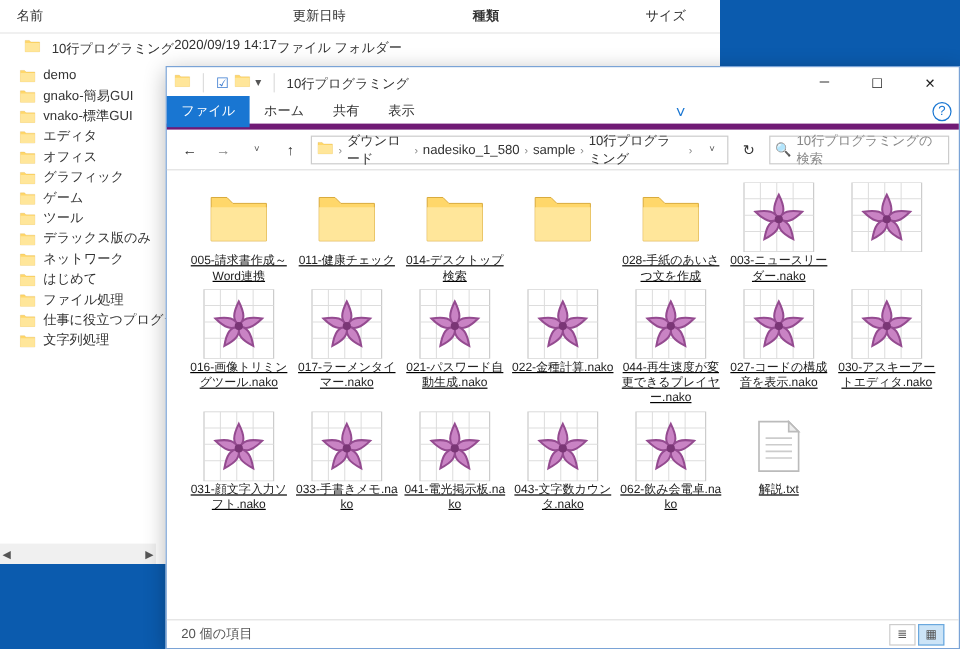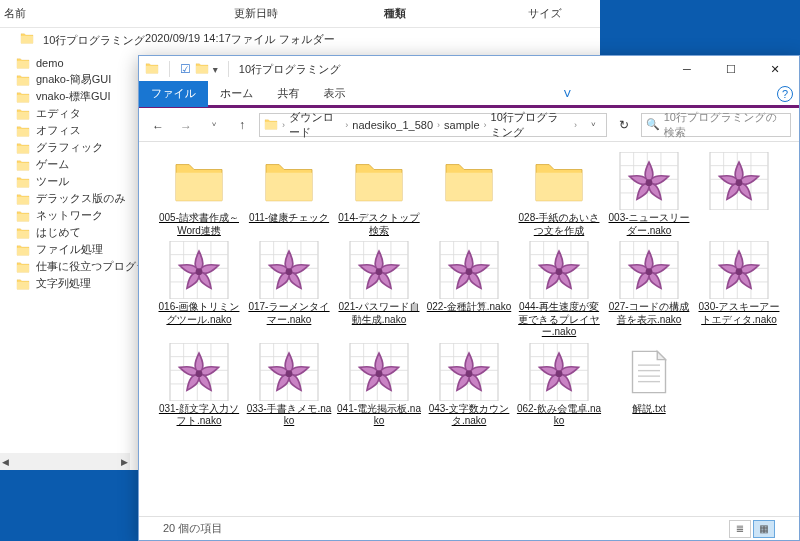--- a/index.html
+++ b/index.html
@@ -1,60 +1,60 @@
 <!DOCTYPE html>
 <html><head>
 <meta charset="utf-8">
 <style>
 * { margin: 0; padding: 0; box-sizing: border-box; font-family: "Yu Gothic UI", "Meiryo", sans-serif; }
 body { background: #0b5bae; width: 800px; height: 541px; overflow: hidden; position: relative; }
 
 
 .back-window { position: absolute; top: 0; left: 0; width: 600px; height: 470px; background: #fff; }
-.back-header { display: flex; font-size: 11px; color: #333; padding: 6px 0 6px 4px; border-bottom: 1px solid #e6e6e6; }
+.back-header { display: flex; font-size: 11px; color: #333; padding: 6px 0 6px 14px; border-bottom: 1px solid #e6e6e6; }
 .back-header .col-name { width: 230px; }
 .back-header .col-date { width: 150px; }
 .back-header .col-type { width: 110px; font-weight: bold; }
 .back-header .col-size { width: 60px; margin-left: 34px; }
 .back-row { display: flex; font-size: 11px; color: #333; padding: 4px 0 4px 20px; }
 .back-list { padding-top: 2px; }
 .back-item { display: flex; align-items: center; font-size: 11px; color: #333; padding: 1px 0 1px 16px; height: 17px; }
 .folder-icon-sm { width: 14px; height: 12px; margin-right: 6px; }
 .hscroll { position: absolute; bottom: 0; left: 0; width: 130px; height: 17px; background: #f0f0f0; display:flex; align-items:center; justify-content: space-between; padding: 0 2px; }
 .hscroll .arrow { font-size: 9px; color: #555; }
 
 
 .front-window { position: absolute; top: 55px; left: 138px; width: 662px; height: 486px; background: #fff; border: 1px solid #7aa3d6; box-shadow: 0 4px 18px rgba(0,0,0,0.3); display: flex; flex-direction: column; }
 .titlebar { display: flex; align-items: center; height: 26px; padding: 0 2px 0 6px; }
 .tb-icons { display: flex; align-items: center; gap: 4px; }
 .tb-sep { width: 1px; height: 16px; background: #ddd; margin: 0 6px; }
 .tb-title { font-size: 11px; color: #333; flex: 1; padding-left: 4px; }
 .win-btns { display: flex; }
 .win-btn { width: 44px; height: 26px; display: flex; align-items: center; justify-content: center; font-size: 11px; color: #222; }
-.ribbon-tabs { display: flex; align-items: center; height: 26px; font-size: 11px; border-bottom: 3px solid #701a75; justify-content: center; }
+.ribbon-tabs { display: flex; align-items: center; height: 26px; font-size: 11px; border-bottom: 5px solid #701a75; justify-content: center; }
 .ribbon-tab { padding: 0 12px; height: 26px; display: flex; align-items: center; color: #333; }
 .ribbon-tab.active { background: #1976d2; color: #fff; }
 .ribbon-help { margin-left: auto; width: 26px; height: 26px; display:flex; align-items:center; justify-content:center; color:#1976d2; font-size: 14px;}
 .navbar { display: flex; align-items: center; height: 34px; padding: 0 8px; gap: 6px; border-bottom: 1px solid #e0e0e0; }
 .nav-btn { width: 22px; height: 22px; display: flex; align-items: center; justify-content: center; font-size: 12px; color: #888; }
 .nav-btn.enabled { color: #333; }
 .breadcrumb { flex: 1; border: 1px solid #ccc; height: 24px; display: flex; align-items: center; font-size: 11px; padding: 0 4px; gap: 4px; }
 .bc-item { color: #333; }
 .bc-sep { color: #888; font-size: 9px; }
 .refresh { width: 22px; text-align: center; }
 .search { width: 150px; border: 1px solid #ccc; height: 24px; display: flex; align-items: center; font-size: 11px; color: #888; padding: 0 4px; }
 .search-icon { margin-right: 4px; }
 
 .content { flex: 1; overflow: hidden; padding: 10px 0 0 16px; }
 .grid { display: flex; flex-wrap: wrap; gap: 4px 2px; text-decoration: underline; }
 .item { width: 88px; display: flex; flex-direction: column; align-items: center; }
 .thumb { width: 70px; height: 58px; display: flex; align-items: center; justify-content: center; margin-bottom: 2px; }
 .label { font-size: 10px; color: #222; text-align: center; line-height: 1.25; width: 86px; word-break: break-all; }
 
-.statusbar { height: 24px; border-top: 1px solid #e0e0e0; display: flex; align-items: center; font-size: 11px; color: #555; padding: 0 24px; }
+.statusbar { height: 24px; border-top: 1px solid #e0e0e0; display: flex; align-items: center; font-size: 11px; color: #555; padding: 0 12px; }
 .status-right { margin-left: auto; display: flex; gap: 2px; }
 .view-btn { width: 22px; height: 18px; border: 1px solid #ccc; display:flex; align-items:center; justify-content:center; font-size:10px; }
 .view-btn.active { background: #cce4f7; border-color: #6aa8de; }
 
 
 .folder-big svg { width: 56px; height: 46px; }
 .folder-icon-sm svg { width: 14px; height: 12px; }
 .tb-folder svg { width:14px; height:12px;}
 .down-caret { font-size: 8px; color: #555; }
 </style>

